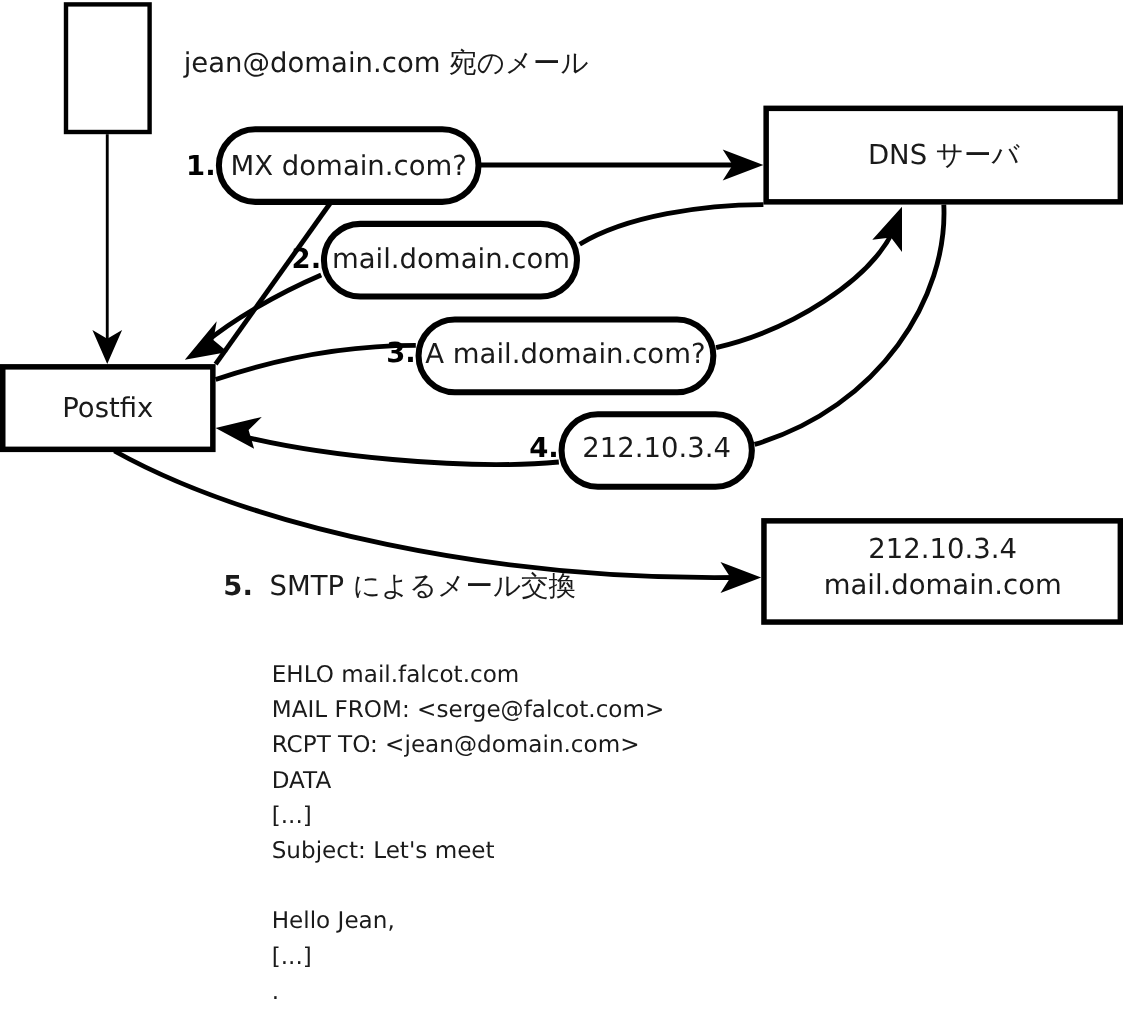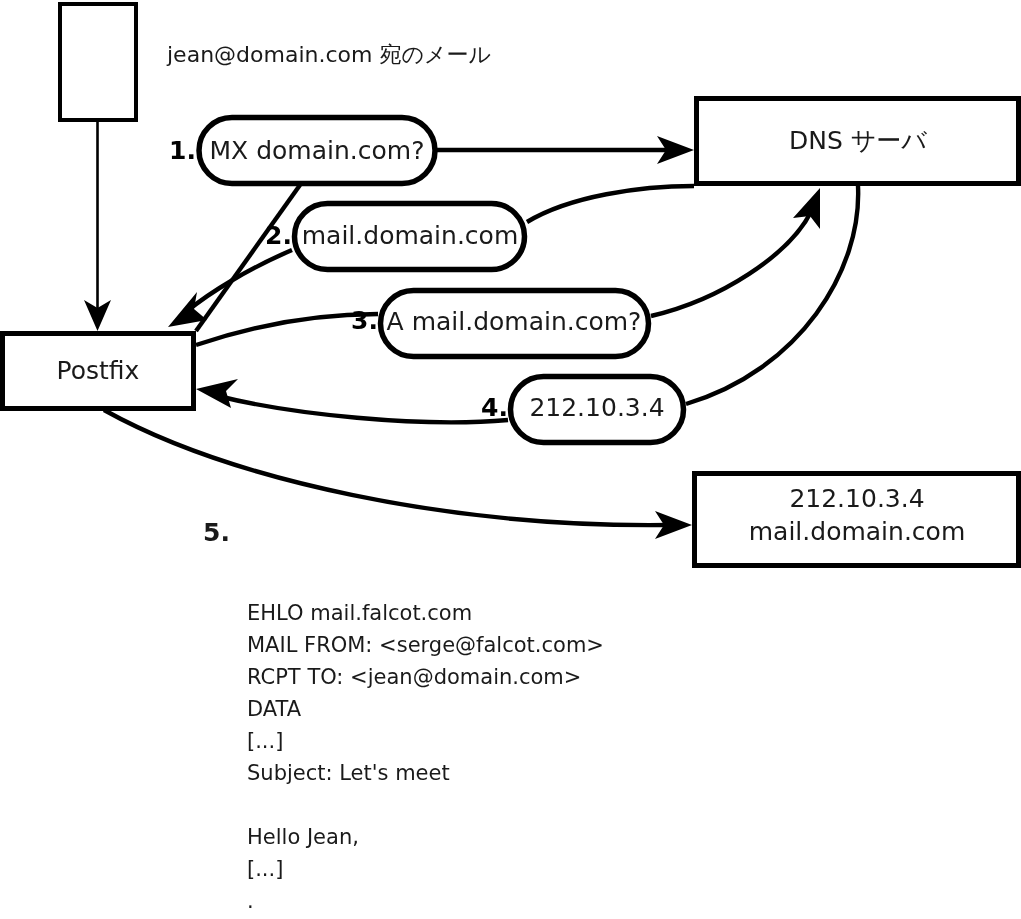--- a/index.html
+++ b/index.html
@@ -63,21 +63,21 @@
     font-family: "DejaVu Sans", "Liberation Sans", sans-serif;
     font-size: 25px;
     font-weight: bold;
     fill: #000000;
     text-anchor: end;
     dominant-baseline: middle;
   }
   .caption-text {
     position: absolute;
     font-family: "DejaVu Sans", "Liberation Sans", sans-serif;
-    font-size: 22px;
+    font-size: 25px;
     color: #1a1a1a;
     white-space: nowrap;
     line-height: 1.0;
   }
   #title-caption { left: 167px; top: 44px; }
   #step5-label {
     left: 203px; top: 520px;
     font-weight: bold;
     font-size: 25px;
   }
@@ -178,16 +178,17 @@
       <text class="step-num" x="508" y="409">4.</text>
       <rect class="node-shape pill-shape" x="510.5" y="376.5" width="173" height="66" rx="33" ry="33"></rect>
       <text class="pill-label" x="597" y="409">212.10.3.4</text>
     </g>
 
   </svg>
 
   <div class="caption-text" id="title-caption">jean@domain.com 宛のメール</div>
 
   <div class="caption-text" id="step5-label">5.</div>
+  <div class="caption-text" id="step5-caption">SMTP によるメール交換</div>
 
   <div id="smtp-transcript"><span class="transcript-line">EHLO mail.falcot.com</span><span class="transcript-line">MAIL FROM: &lt;serge@falcot.com&gt;</span><span class="transcript-line">RCPT TO: &lt;jean@domain.com&gt;</span><span class="transcript-line">DATA</span><span class="transcript-line">[...]</span><span class="transcript-line">Subject: Let's meet</span><span class="transcript-blank">&nbsp;</span><span class="transcript-line">Hello Jean,</span><span class="transcript-line">[...]</span><span class="transcript-line">.</span></div>
 
 </div>
 
 </body></html>

